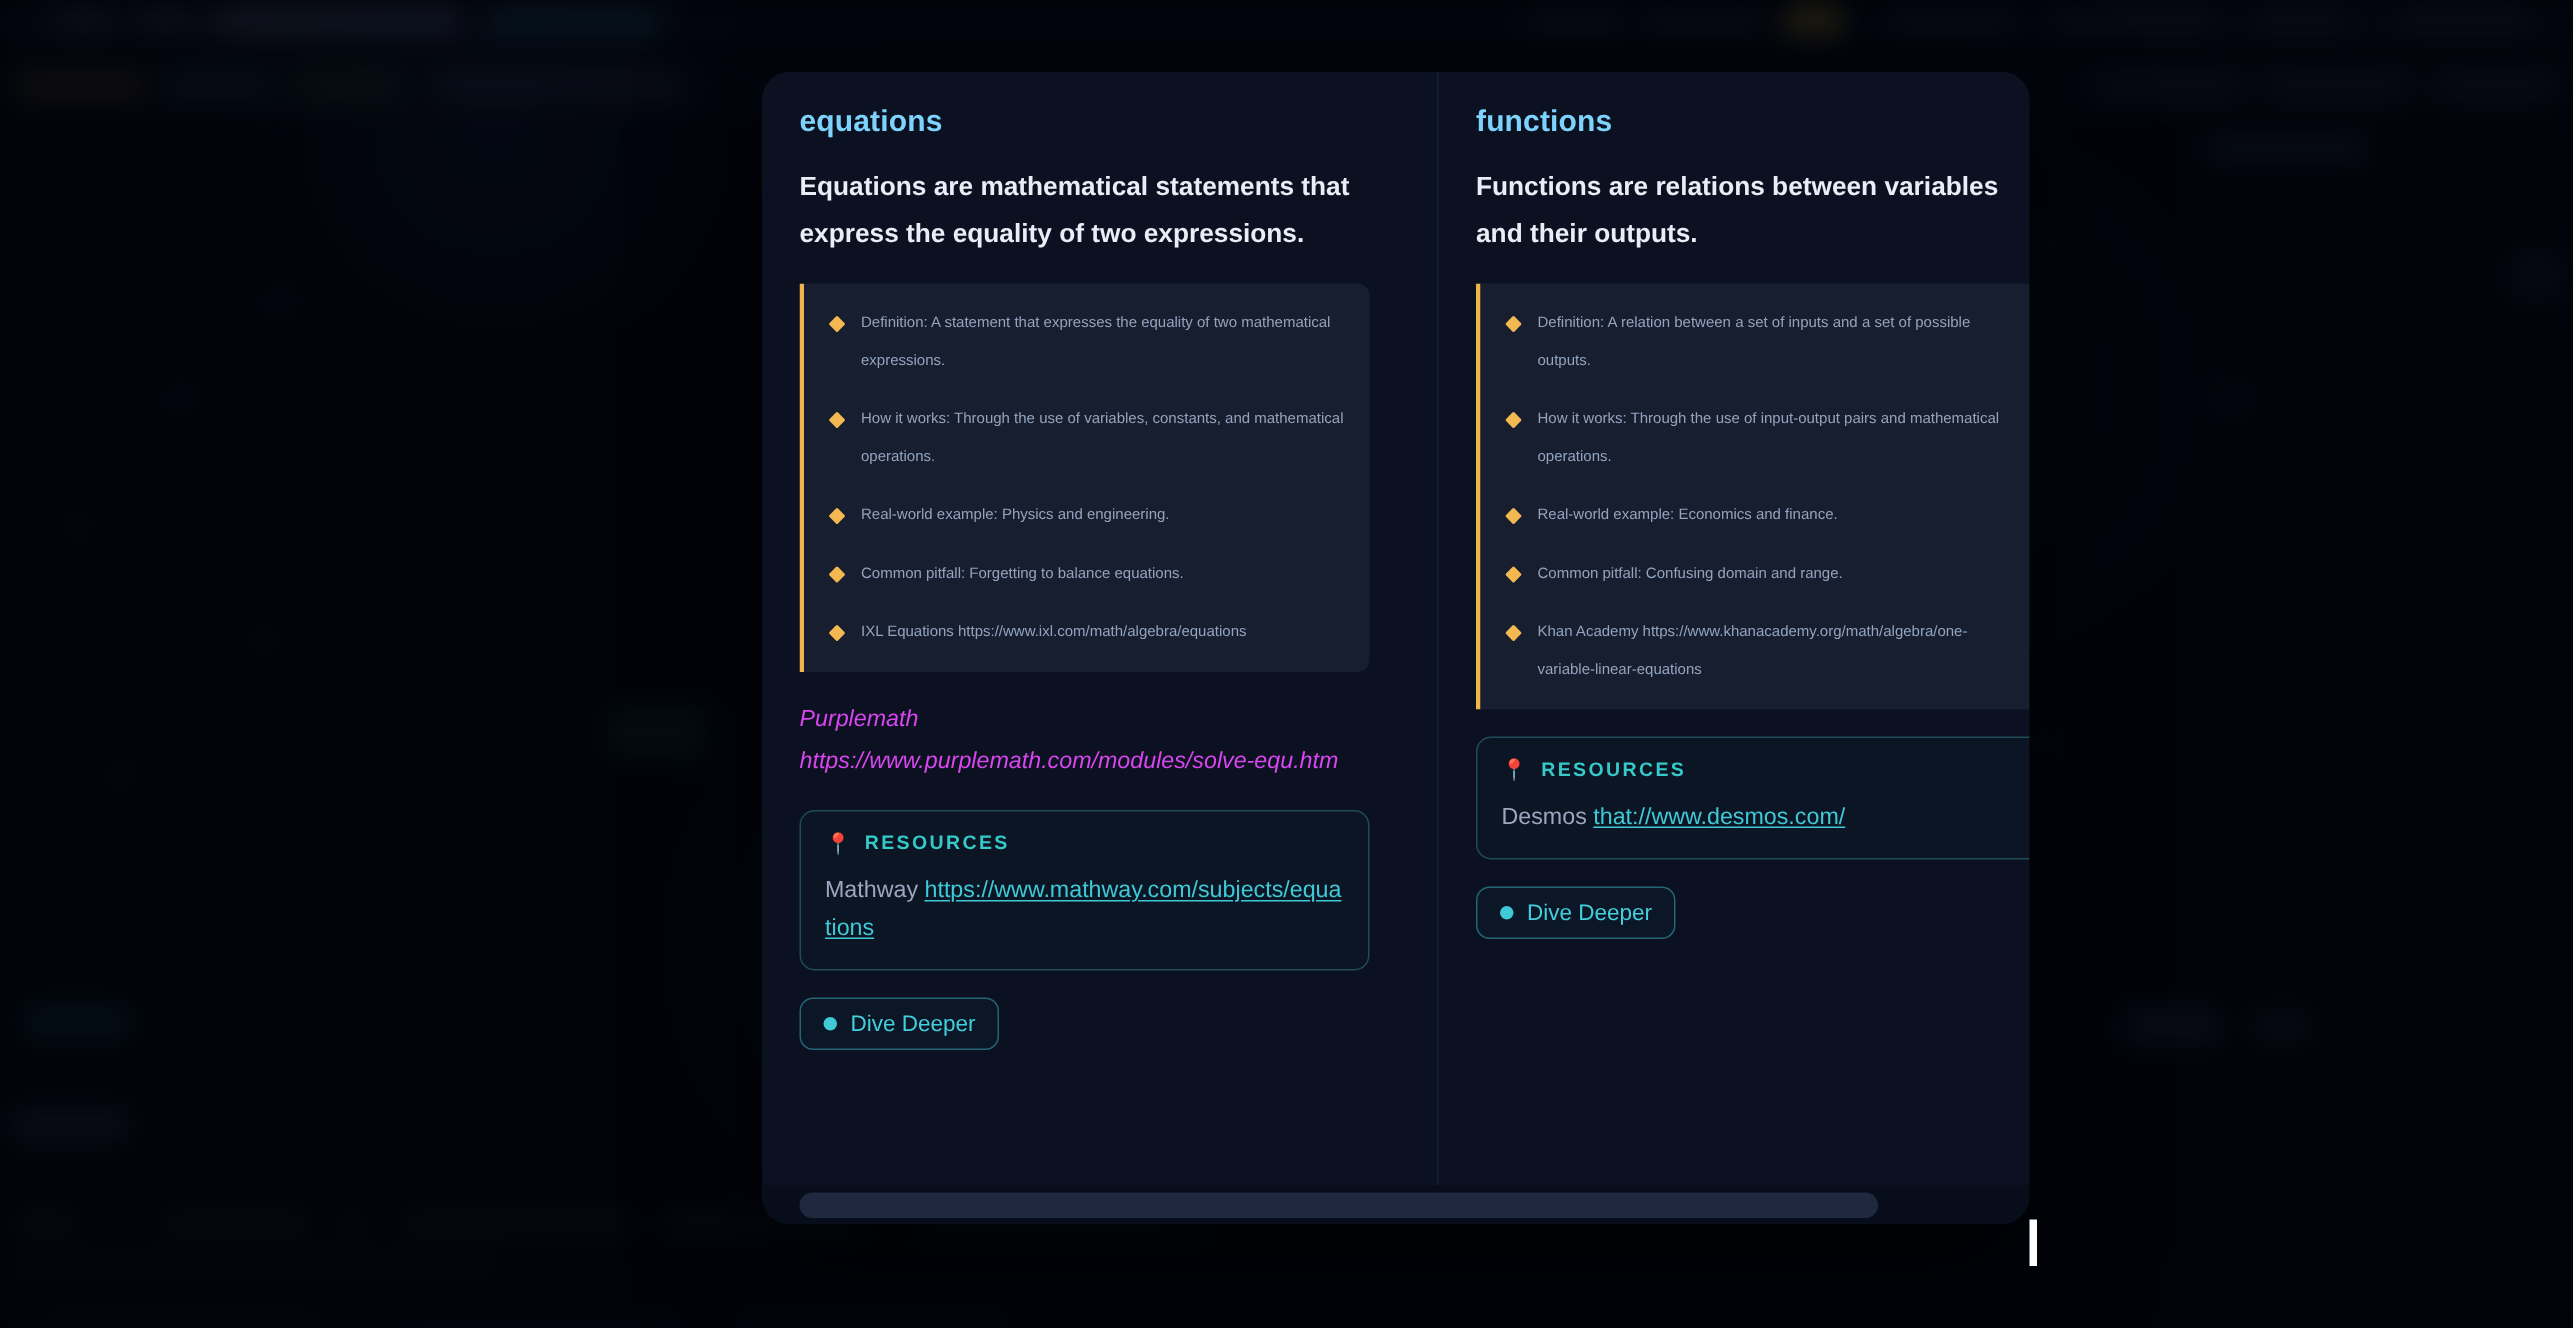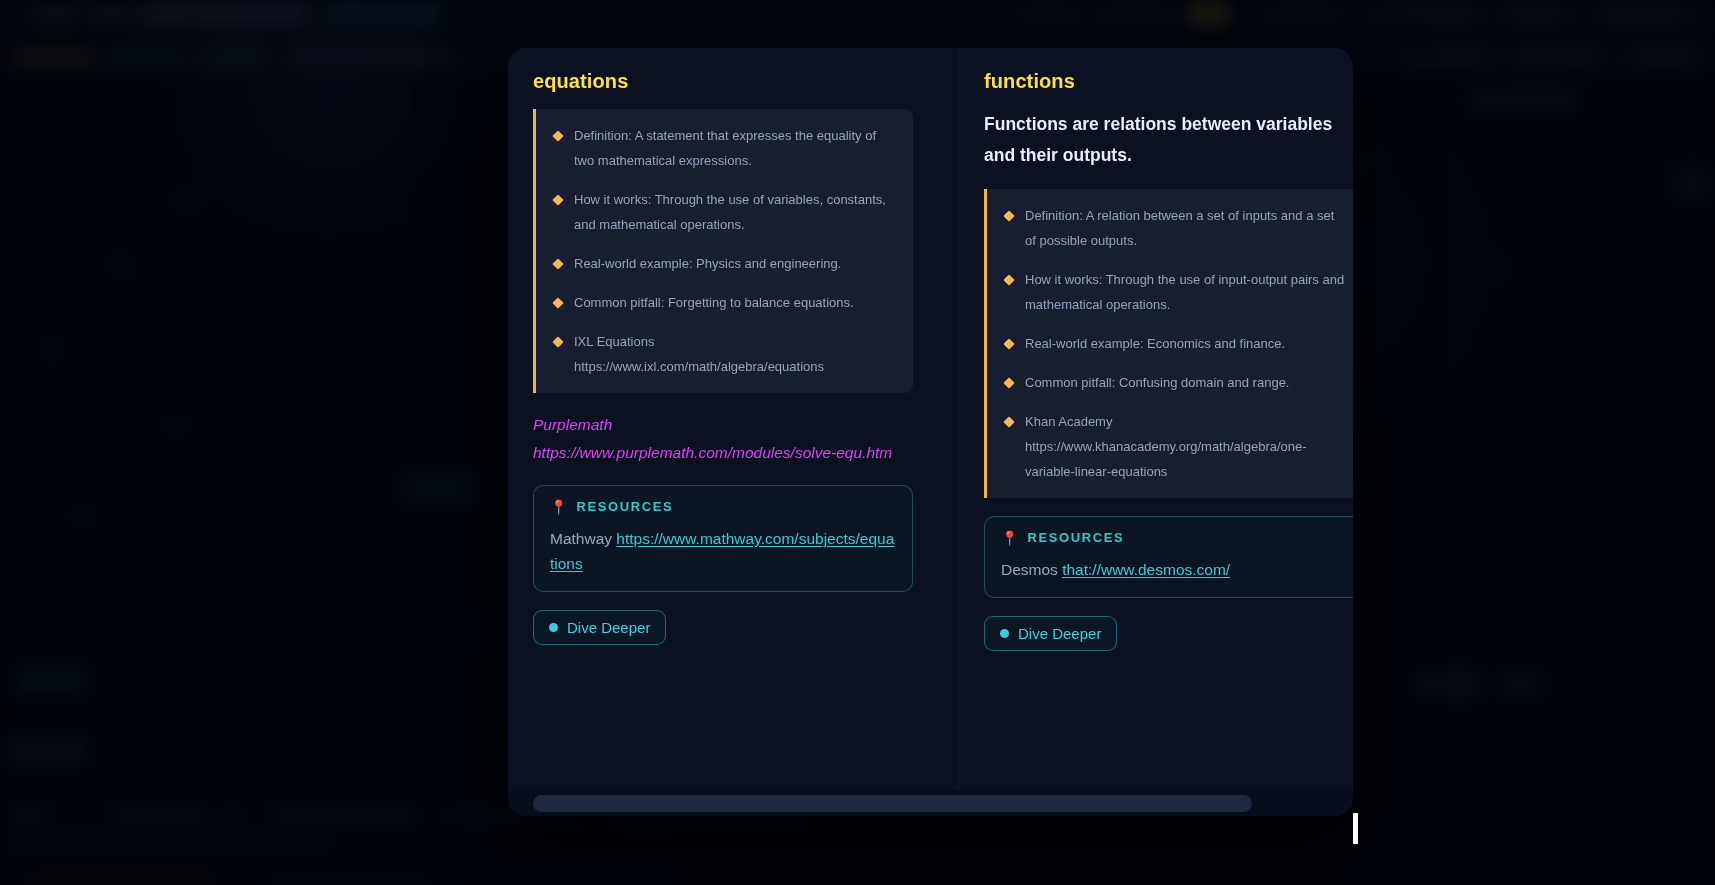--- a/index.html
+++ b/index.html
@@ -91,21 +91,21 @@
 
   .col {
     flex: 0 0 430px;
     padding: 16px 25px 20px 25px;
     box-sizing: border-box;
     position: relative;
   }
   .col + .col { border-left: 1px solid rgba(120,145,185,.10); margin-left: 20px; }
 
   .col-title {
-    color: #fde047;
+    color: #7dd3fc;
     font-size: 20px;
     font-weight: 700;
     letter-spacing: .1px;
     margin: 6px 0 16px 0;
   }
 
   .col-summary {
     color: #e8edf6;
     font-size: 17.5px;
     line-height: 31px;
@@ -131,21 +131,21 @@
   .bullet-mark {
     flex: 0 0 auto;
     width: 8px; height: 8px;
     background: #f3b84f;
     transform: rotate(45deg);
     margin-top: 9px;
     border-radius: 1px;
   }
   .bullet-text {
     color: #94a3be;
-    font-size: 13px;
+    font-size: 10px;
     line-height: 25px;
     white-space: pre-wrap;
   }
 
   .italic-ref {
     color: #d946ef;
     font-style: italic;
     font-size: 15.5px;
     line-height: 28px;
     margin-bottom: 18px;
@@ -295,20 +295,21 @@
 
 <div id="overlay"></div>
 
 <div id="modal">
 
   <div id="columns-viewport">
     <div id="columns">
 
       <div class="col">
         <div class="col-title">equations</div>
+        <div class="col-summary">Equations are mathematical statements that express the equality of two expressions.</div>
 
         <div class="detail-box">
           <div class="bullet">
             <span class="bullet-mark"></span>
             <span class="bullet-text">Definition: A statement that expresses the equality of two mathematical expressions.</span>
           </div>
           <div class="bullet">
             <span class="bullet-mark"></span>
             <span class="bullet-text">How it works: Through the use of variables, constants, and mathematical operations.</span>
           </div>

